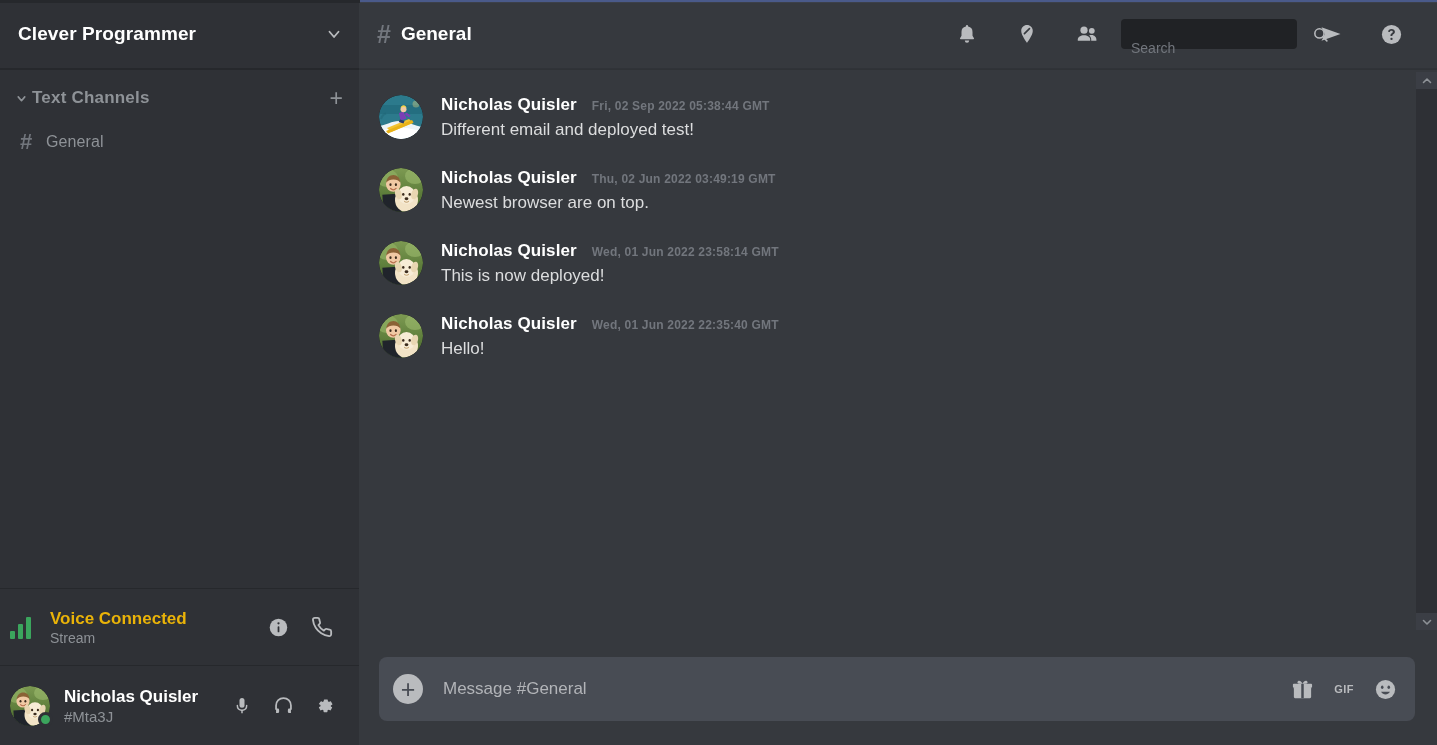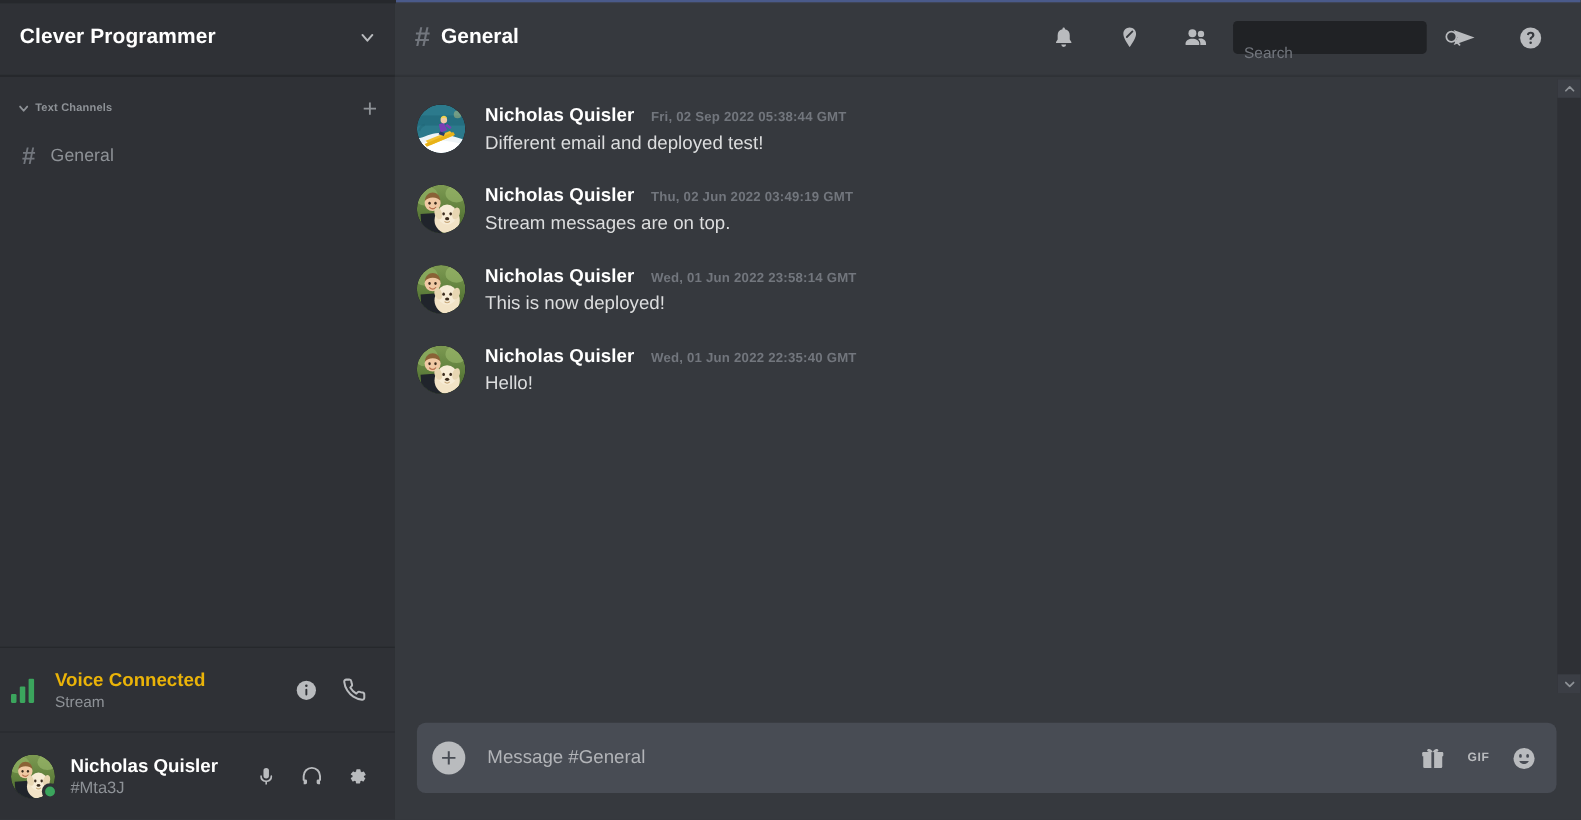--- a/index.html
+++ b/index.html
@@ -49,21 +49,21 @@
   .cat-row {
     display: flex; align-items: center;
     padding: 0 16px 0 14px;
     height: 26px;
     cursor: pointer;
   }
   .cat-chev { width: 14px; height: 14px; color: #8e9297; margin-right: 4px; display:flex; align-items:center; justify-content:center; }
   .cat-label {
     flex: 1;
     color: #8e9297;
-    font-size: 10px;
+    font-size: 17px;
     font-weight: bold;
     letter-spacing: .2px;
   }
   .cat-plus { color: #8e9297; font-size: 23px; line-height: 16px; font-weight: 300; cursor: pointer; }
 
   .channel-row {
     display: flex; align-items: center;
     margin: 14px 8px 0 8px;
     padding: 6px 8px 6px 12px;
     border-radius: 4px;
@@ -461,21 +461,21 @@
               <ellipse cx="27.5" cy="30.8" rx="1.9" ry="1.45" fill="#3b2b1d"></ellipse>
               <path d="M25.5 33.4c1 1.1 3 1.1 4 0" stroke="#c8a87a" stroke-width="1.1" fill="none" stroke-linecap="round"></path>
             </g>
           </svg>
         </div>
         <div class="msg-body">
           <div class="msg-head">
             <span class="msg-author">Nicholas Quisler</span>
             <span class="msg-time">Thu, 02 Jun 2022 03:49:19 GMT</span>
           </div>
-          <div class="msg-text">Stream messages are on top.</div>
+          <div class="msg-text">Newest browser are on top.</div>
         </div>
       </div>
 
       <div class="msg">
         <div class="msg-avatar">
           <svg class="ava-photo" viewBox="0 0 44 44" xmlns="http://www.w3.org/2000/svg">
             <g clip-path="url(#cpM2)">
               <rect width="44" height="44" fill="url(#bgM2)"></rect>
               <ellipse cx="8" cy="10" rx="11" ry="9" fill="#8fae61" opacity=".75"></ellipse>
               <ellipse cx="36" cy="8" rx="10" ry="8" fill="#9dbb6e" opacity=".6"></ellipse>

